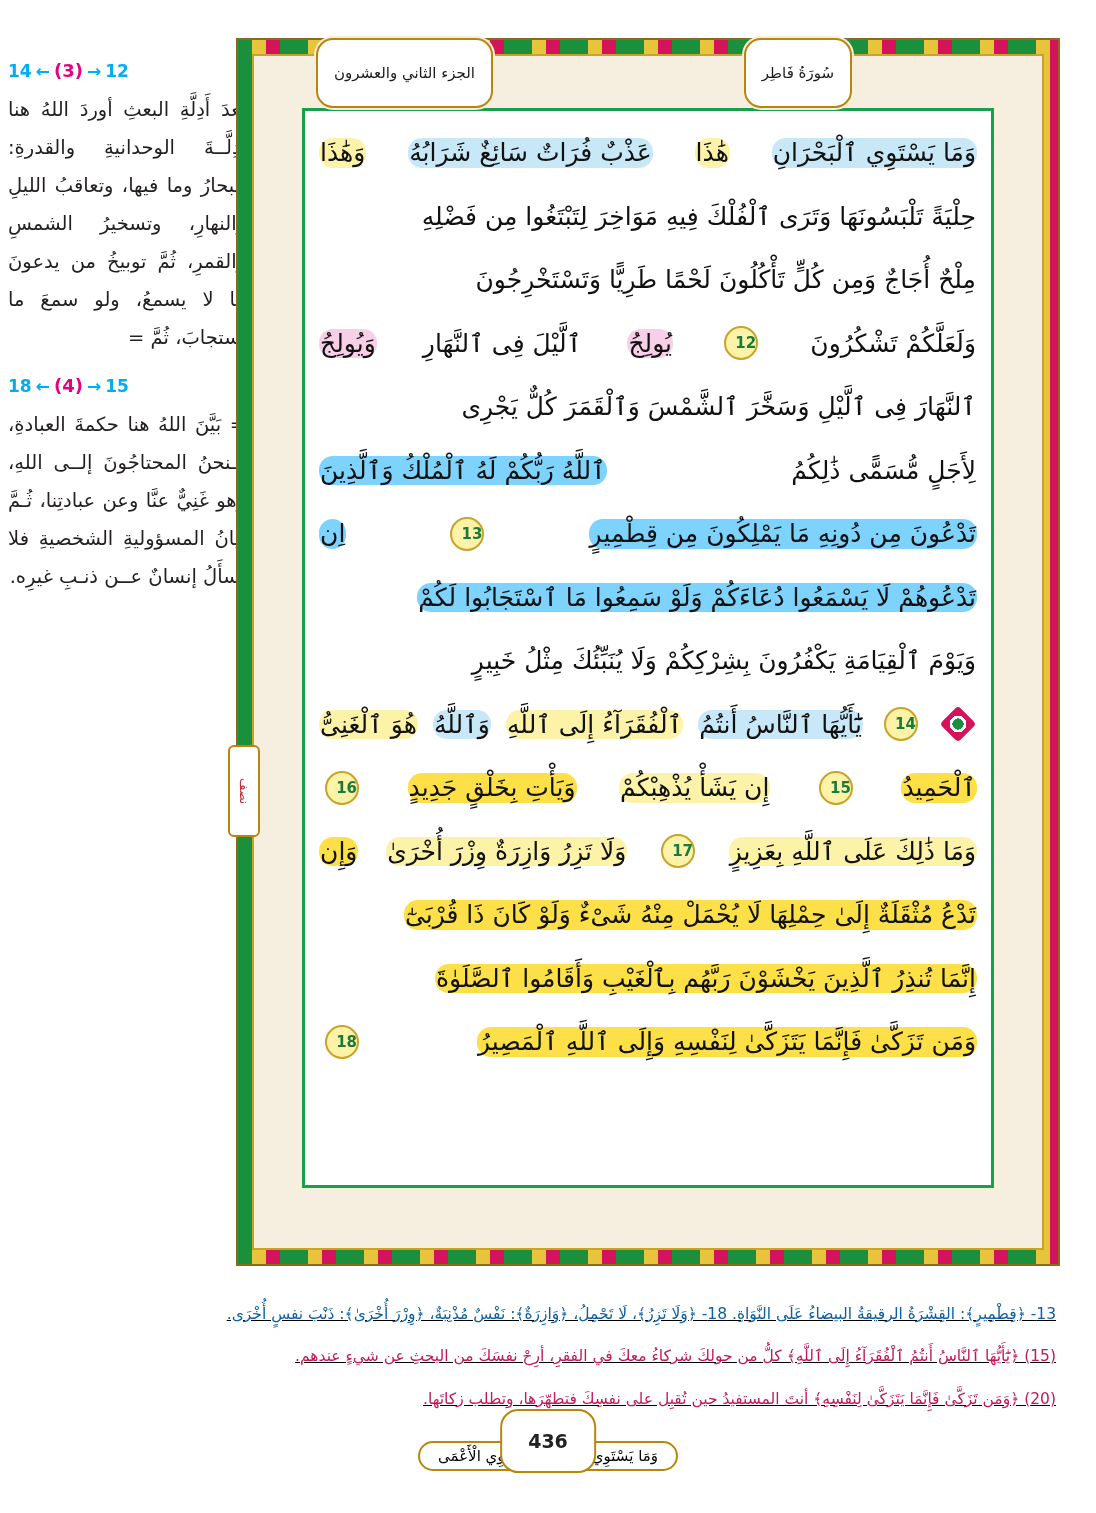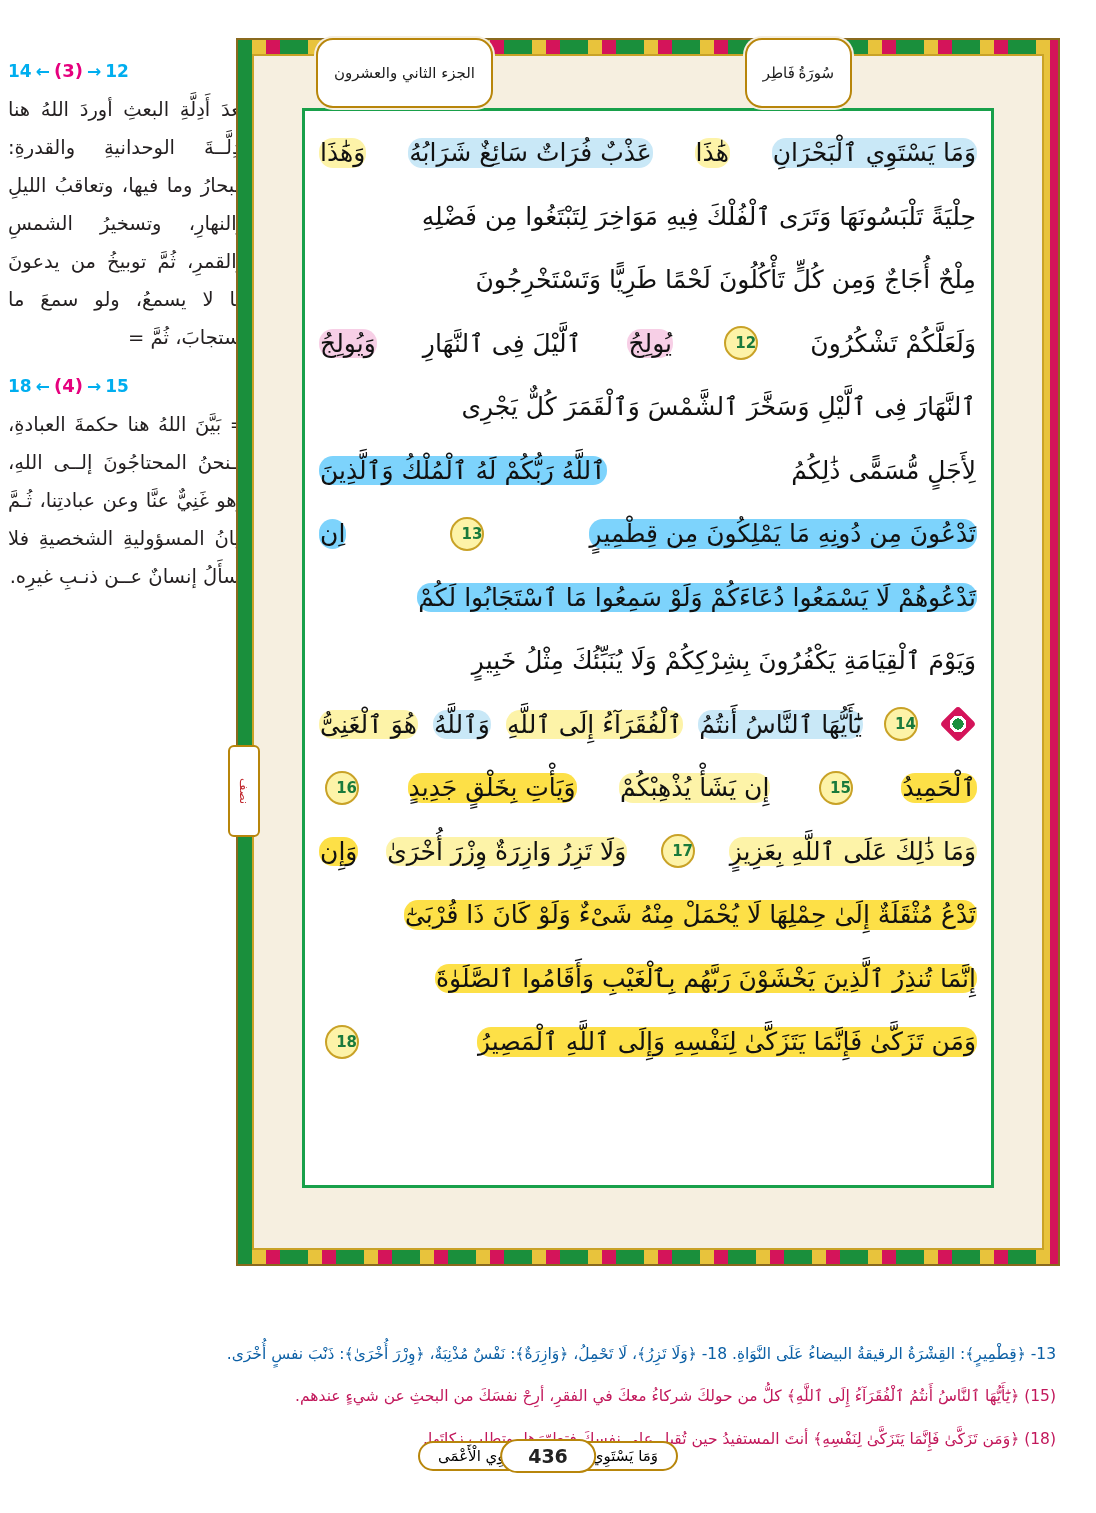--- a/index.html
+++ b/index.html
@@ -81,40 +81,40 @@
     border:2px solid #b8860b;
     border-radius:17px;
     display:flex;align-items:center;justify-content:center;
     padding:16px 16px;
     font-size:15px;
     color:#1a1a1a;
     direction:rtl;
     z-index:5;
     box-shadow:0 0 0 2px #f6efe0;
   }
-  .cart-right{right:244px;font-family:Liberation Serif, serif;}
+  .cart-right{right:244px;}
   .cart-left{left:316px;}
 
   
   .cart-bottom-right{
     position:absolute;
     bottom:42px;right:418px;
     background:#ffffff;border:2px solid #b8860b;border-radius:16px;
     padding:4px 18px;font-size:15px;direction:rtl;z-index:5;
   }
   .cart-bottom-left{
     position:absolute;
     bottom:42px;left:418px;
     background:#ffffff;border:2px solid #b8860b;border-radius:16px;
     padding:4px 18px;font-size:15px;direction:rtl;z-index:5;
   }
   .page-num{
     position:absolute;bottom:40px;left:50%;transform:translateX(-50%);
     background:#ffffff;border:2px solid #b8860b;border-radius:18px;
-    padding:4px 26px;font-size:19px;font-weight:bold;color:#222;z-index:6;
+    padding:19px 26px;font-size:19px;font-weight:bold;color:#222;z-index:6;
   }
 
   
   .ayat{
     direction:rtl;
     text-align:justify;
     text-align-last:justify;
     font-family:"DejaVu Sans", sans-serif;
     font-size:25px;
     line-height:1.02;
@@ -169,23 +169,24 @@
     display:flex;align-items:center;justify-content:center;
     font-size:12px;color:#c1272d;
     writing-mode:vertical-rl;
     z-index:6;
   }
 
   
   .footnotes{
     position:absolute;
     left:40px;right:40px;
-    top:1325px;
+    top:1285px;
     direction:rtl;
     text-align:right;
+    text-decoration:underline;
   }
   .fn{
     font-size:15.5px;
     line-height:1.75;
     margin-bottom:3px;
     color:#00539f;
   }
   .fn.blue{color:#0b5fa5;}
   .fn.magenta{color:#c2185b;}
 </style>
@@ -297,16 +298,16 @@
 
   <div class="side-tab">نصف</div>
 
   <div class="cart-bottom-right">وَمَا يَسْتَوِي الْأَعْمَى</div>
   <div class="cart-bottom-left">وَمَا يَسْتَوِي الْأَعْمَى</div>
   <div class="page-num">436</div>
 
   <div class="footnotes" id="footnotes-host">
       <p class="fn blue">13- ﴿قِطْمِيرٍ﴾: القِشْرَةُ الرقيقةُ البيضاءُ عَلَى النَّوَاةِ. 18- ﴿وَلَا تَزِرُ﴾، لَا تَحْمِلُ، ﴿وَازِرَةٌ﴾: نَفْسٌ مُذْنِبَةٌ، ﴿وِزْرَ أُخْرَىٰ﴾: ذَنْبَ نفسٍ أُخْرَى.</p>
       <p class="fn magenta">(15) ﴿يَٰٓأَيُّهَا ٱلنَّاسُ أَنتُمُ ٱلْفُقَرَآءُ إِلَى ٱللَّهِ﴾ كلُّ من حولكَ شركاءُ معكَ في الفقرِ، أرِحْ نفسَكَ من البحثِ عن شيءٍ عندهم.</p>
-      <p class="fn magenta">(18) ﴿وَمَن تَزَكَّىٰ فَإِنَّمَا يَتَزَكَّىٰ لِنَفْسِهِ﴾ أنتَ المستفيدُ حين تُقبِل على نفسِكَ فتطهّرَها، وتطلب زكاتَها.</p>
+      <p class="fn magenta">(20) ﴿وَمَن تَزَكَّىٰ فَإِنَّمَا يَتَزَكَّىٰ لِنَفْسِهِ﴾ أنتَ المستفيدُ حين تُقبِل على نفسِكَ فتطهّرَها، وتطلب زكاتَها.</p>
     </div>
 
 </div>
 
 </body></html>

